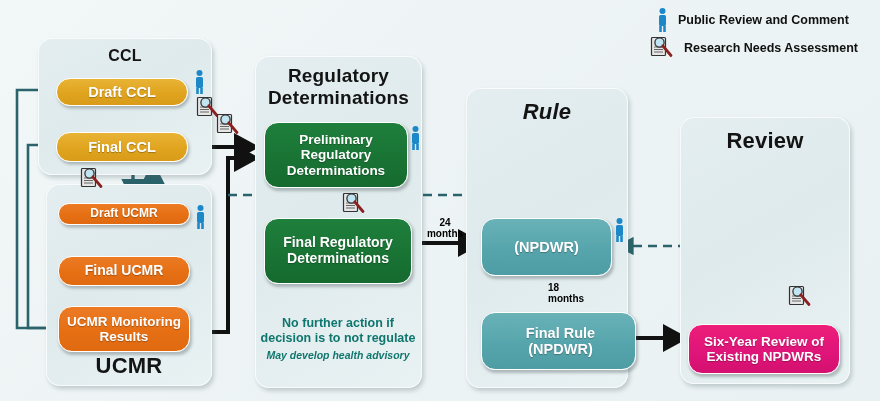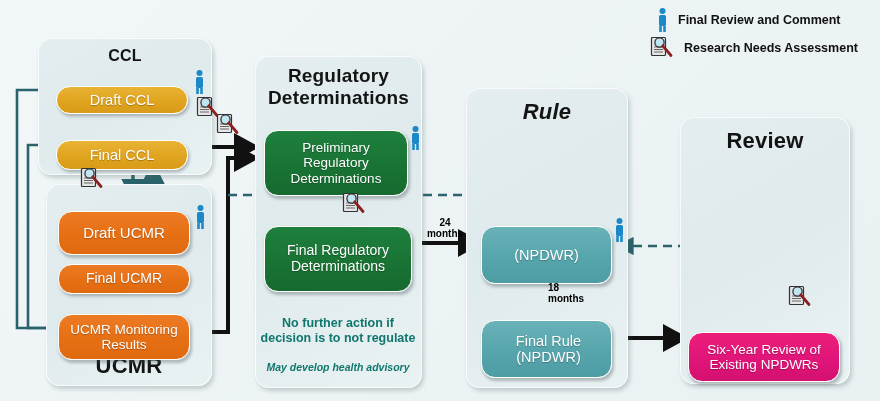--- a/index.html
+++ b/index.html
@@ -29,43 +29,42 @@
     letter-spacing:.2px;
   }
 
   
   .box{
     position:absolute;
     border-radius:14px;
     box-shadow:1.5px 2.5px 3px rgba(70,80,85,.35);
     border:1.6px solid #ffffff;
     color:#ffffff;
-    font-weight:normal;
+    font-weight:bold;
     display:flex;
     align-items:center;
     justify-content:center;
     text-align:center;
     line-height:1.12;
     box-sizing:border-box;
     padding:2px 4px;
     text-shadow:0 1px 1px rgba(0,0,0,.28);
-    margin-top:8px;
   }
   .box span{display:block;width:100%;}
   .gold{background:linear-gradient(180deg,#e8b334 0%,#e0a41f 55%,#d99b18 100%);}
   .orange{background:linear-gradient(180deg,#ec7b24 0%,#e66f14 55%,#e06a10 100%);}
   .green{background:linear-gradient(180deg,#1f7f3d 0%,#197434 55%,#166a2f 100%);}
   .teal{background:linear-gradient(180deg,#68b2b8 0%,#57a5ac 55%,#4f9da4 100%);}
   .magenta{background:linear-gradient(180deg,#ed1e79 0%,#e0157a 55%,#d4106f 100%);}
 
   
   .note{
     position:absolute;text-align:center;color:#0f766e;font-weight:bold;line-height:1.22;
   }
-  .note i{font-style:italic;display:block;font-size:10.5px;margin-top:14px;}
+  .note i{font-style:italic;display:block;font-size:10.5px;margin-top:2px;}
   .mlabel{
     position:absolute;text-align:center;color:#000;font-weight:bold;
     font-size:10px;line-height:1.08;
   }
 
   
   .legend{position:absolute;left:650px;top:6px;width:230px;}
   .legrow{display:flex;align-items:center;height:28px;}
   .legtext{font-size:12.5px;font-weight:bold;color:#111;margin-left:10px;white-space:nowrap;}
 
@@ -147,21 +146,21 @@
   </div>
 
   <div class="box gold" style="left:56px;top:78px;width:132px;height:28px;font-size:14.5px;">
     <span>Draft CCL</span>
   </div>
 
   <div class="box gold" style="left:56px;top:132px;width:132px;height:30px;font-size:14.5px;">
     <span>Final CCL</span>
   </div>
 
-  <div class="box orange" style="left:58px;top:203px;width:132px;height:44px;font-size:15px;">
+  <div class="box orange" style="left:58px;top:203px;width:132px;height:22px;font-size:12px;">
     <span>Draft UCMR</span>
   </div>
 
   <div class="box orange" style="left:58px;top:256px;width:132px;height:30px;font-size:14px;">
     <span>Final UCMR</span>
   </div>
 
   <div class="box orange" style="left:58px;top:306px;width:132px;height:46px;font-size:13.5px;flex-direction:column;">
     <span>UCMR Monitoring</span>
     <span>Results</span>
@@ -175,21 +174,21 @@
 
   <div class="box green" style="left:264px;top:218px;width:148px;height:66px;font-size:14px;flex-direction:column;">
     <span>Final Regulatory</span>
     <span>Determinations</span>
   </div>
 
   <div class="box teal" style="left:481px;top:218px;width:131px;height:58px;font-size:14.5px;flex-direction:column;">
     <span>(NPDWR)</span>
   </div>
 
-  <div class="box teal" style="left:481px;top:312px;width:131px;height:58px;font-size:14.5px;flex-direction:column;padding-left:8px;">
+  <div class="box teal" style="left:481px;top:312px;width:155px;height:58px;font-size:14.5px;flex-direction:column;padding-left:8px;">
     <span>Final Rule</span>
     <span>(NPDWR)</span>
   </div>
 
   <div class="box magenta" style="left:688px;top:324px;width:152px;height:50px;font-size:13.5px;flex-direction:column;">
     <span>Six-Year Review of</span>
     <span>Existing NPDWRs</span>
   </div>
 
   <div class="note" style="left:258px;top:316px;width:160px;font-size:12.5px;">
@@ -282,21 +281,21 @@
   </svg>
 
   <div class="legend">
     <div class="legrow">
       <svg style="width:11px;height:24px;flex:none;margin-left:7px;" viewBox="0 0 11 24">
         <circle cx="5.5" cy="3" r="3" fill="#1C88C7"></circle>
         <rect x="2" y="7" width="7" height="11" rx="1.6" fill="#1C88C7"></rect>
         <rect x="2.2" y="18" width="2.6" height="6" fill="#1C88C7"></rect>
         <rect x="6.2" y="18" width="2.6" height="6" fill="#1C88C7"></rect>
       </svg>
-      <span class="legtext">Final Review and Comment</span>
+      <span class="legtext">Public Review and Comment</span>
     </div>
     <div class="legrow">
       <svg style="width:24px;height:24px;flex:none;" viewBox="0 0 24 24">
         <rect x="1.5" y="1.5" width="14" height="18" rx="1" fill="#e6e6e6" stroke="#333" stroke-width="1.2"></rect>
         <line x1="4" y1="11" x2="13" y2="11" stroke="#666" stroke-width="1"></line>
         <line x1="4" y1="13.5" x2="13" y2="13.5" stroke="#666" stroke-width="1"></line>
         <line x1="4" y1="16" x2="13" y2="16" stroke="#666" stroke-width="1"></line>
         <circle cx="9.5" cy="6.5" r="4.6" fill="#bfe4f2" stroke="#333" stroke-width="1.3"></circle>
         <line x1="12.8" y1="9.8" x2="21" y2="19.5" stroke="#8a2020" stroke-width="2.8" stroke-linecap="round"></line>
       </svg>

